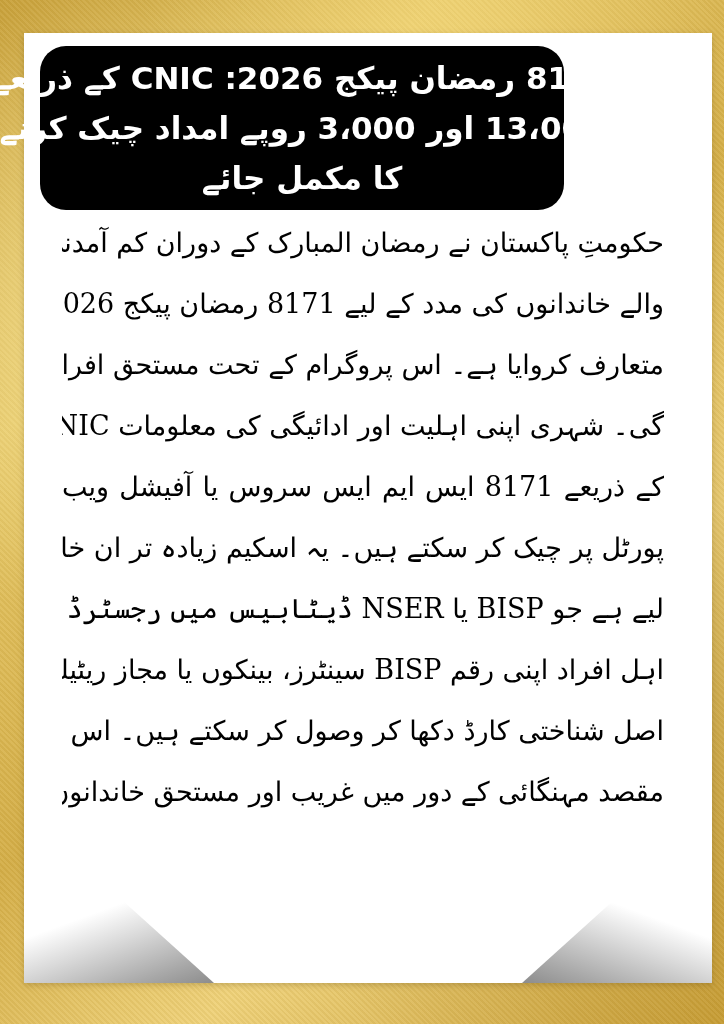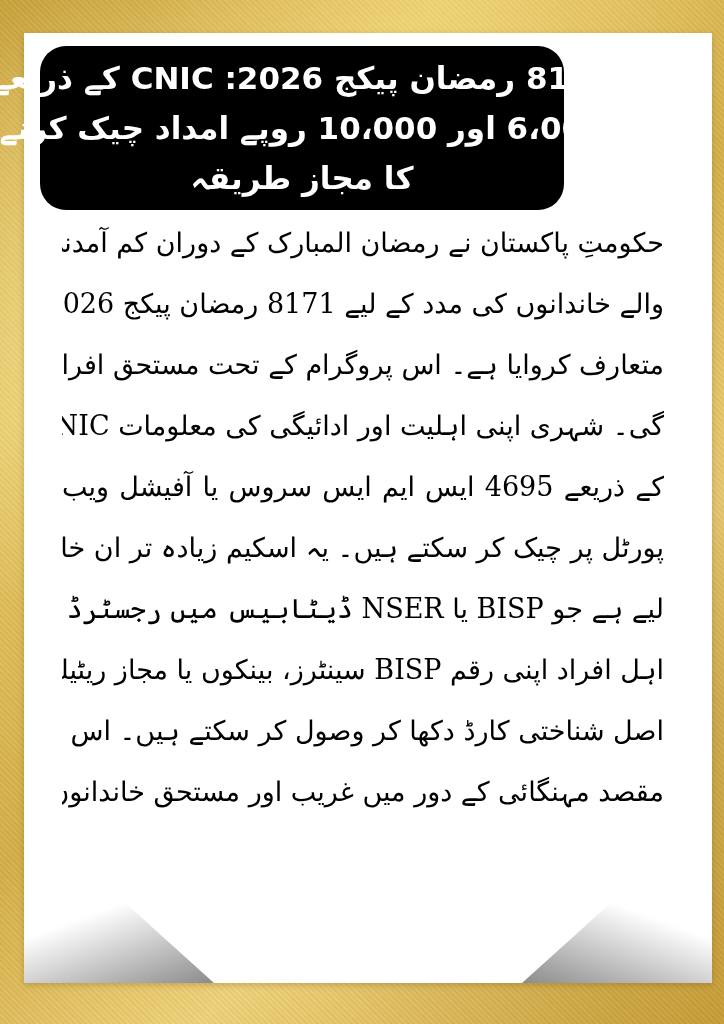--- a/index.html
+++ b/index.html
@@ -56,28 +56,28 @@
 </head>
 <body>
 
 <div class="sheet">
   <div class="curl curl-left"></div>
   <div class="curl curl-right"></div>
 </div>
 
 <div class="headline">
   <div class="headline-line">8171 رمضان پیکج 2026: CNIC کے ذریعے</div>
-  <div class="headline-line">6،000 اور 10،000 روپے امداد چیک کرنے</div>
-  <div class="headline-line">کا مجاز طریقہ</div>
+  <div class="headline-line">13،000 اور 3،000 روپے امداد چیک کرنے</div>
+  <div class="headline-line">کا مکمل جائے</div>
 </div>
 
 <div class="body-text">
   <div class="body-line">حکومتِ پاکستان نے رمضان المبارک کے دوران کم آمدنی</div>
   <div class="body-line">والے خاندانوں کی مدد کے لیے 8171 رمضان پیکج 2026</div>
   <div class="body-line">متعارف کروایا ہے۔ اس پروگرام کے تحت مستحق افراد کو</div>
   <div class="body-line">گی۔ شہری اپنی اہلیت اور ادائیگی کی معلومات CNIC نمبر</div>
-  <div class="body-line">کے ذریعے 4695 ایس ایم ایس سروس یا آفیشل ویب</div>
+  <div class="body-line">کے ذریعے 8171 ایس ایم ایس سروس یا آفیشل ویب</div>
   <div class="body-line">پورٹل پر چیک کر سکتے ہیں۔ یہ اسکیم زیادہ تر ان خاندانوں کے</div>
   <div class="body-line">لیے ہے جو BISP یا NSER ڈیٹابیس میں رجسٹرڈ ہیں۔</div>
   <div class="body-line">اہل افراد اپنی رقم BISP سینٹرز، بینکوں یا مجاز ریٹیلرز سے</div>
   <div class="body-line">اصل شناختی کارڈ دکھا کر وصول کر سکتے ہیں۔ اس پروگرام کا</div>
   <div class="body-line">مقصد مہنگائی کے دور میں غریب اور مستحق خاندانوں کو</div>
 </div>
 
 </body></html>

